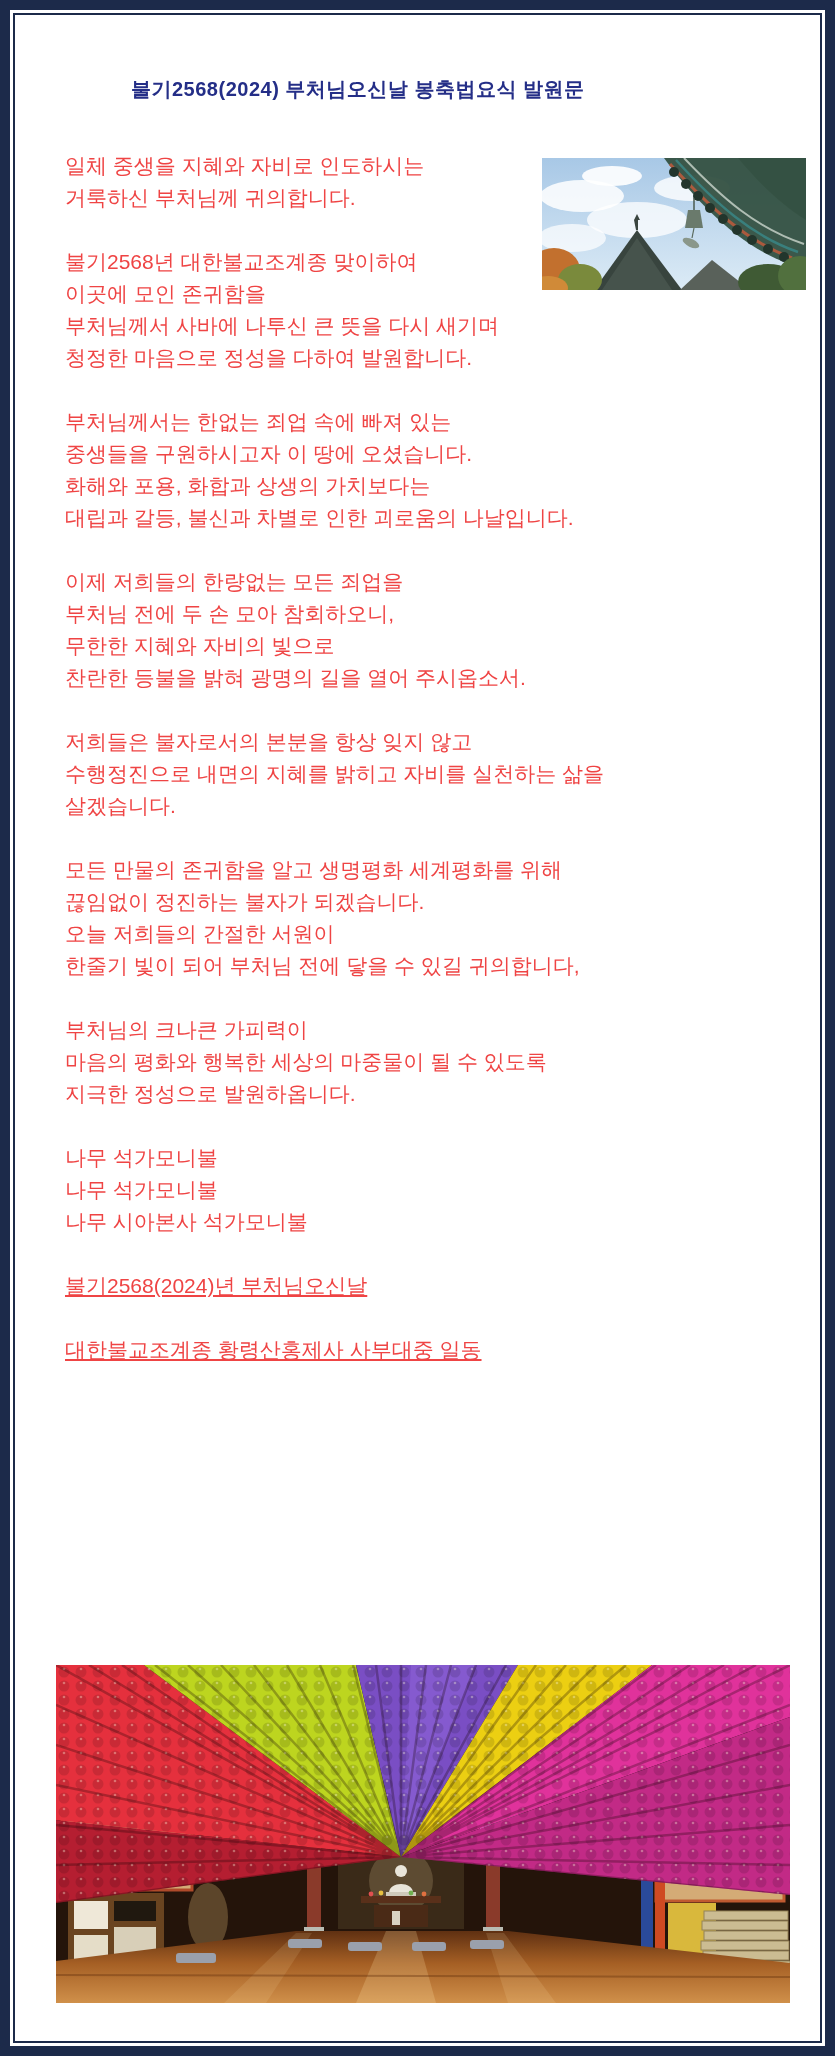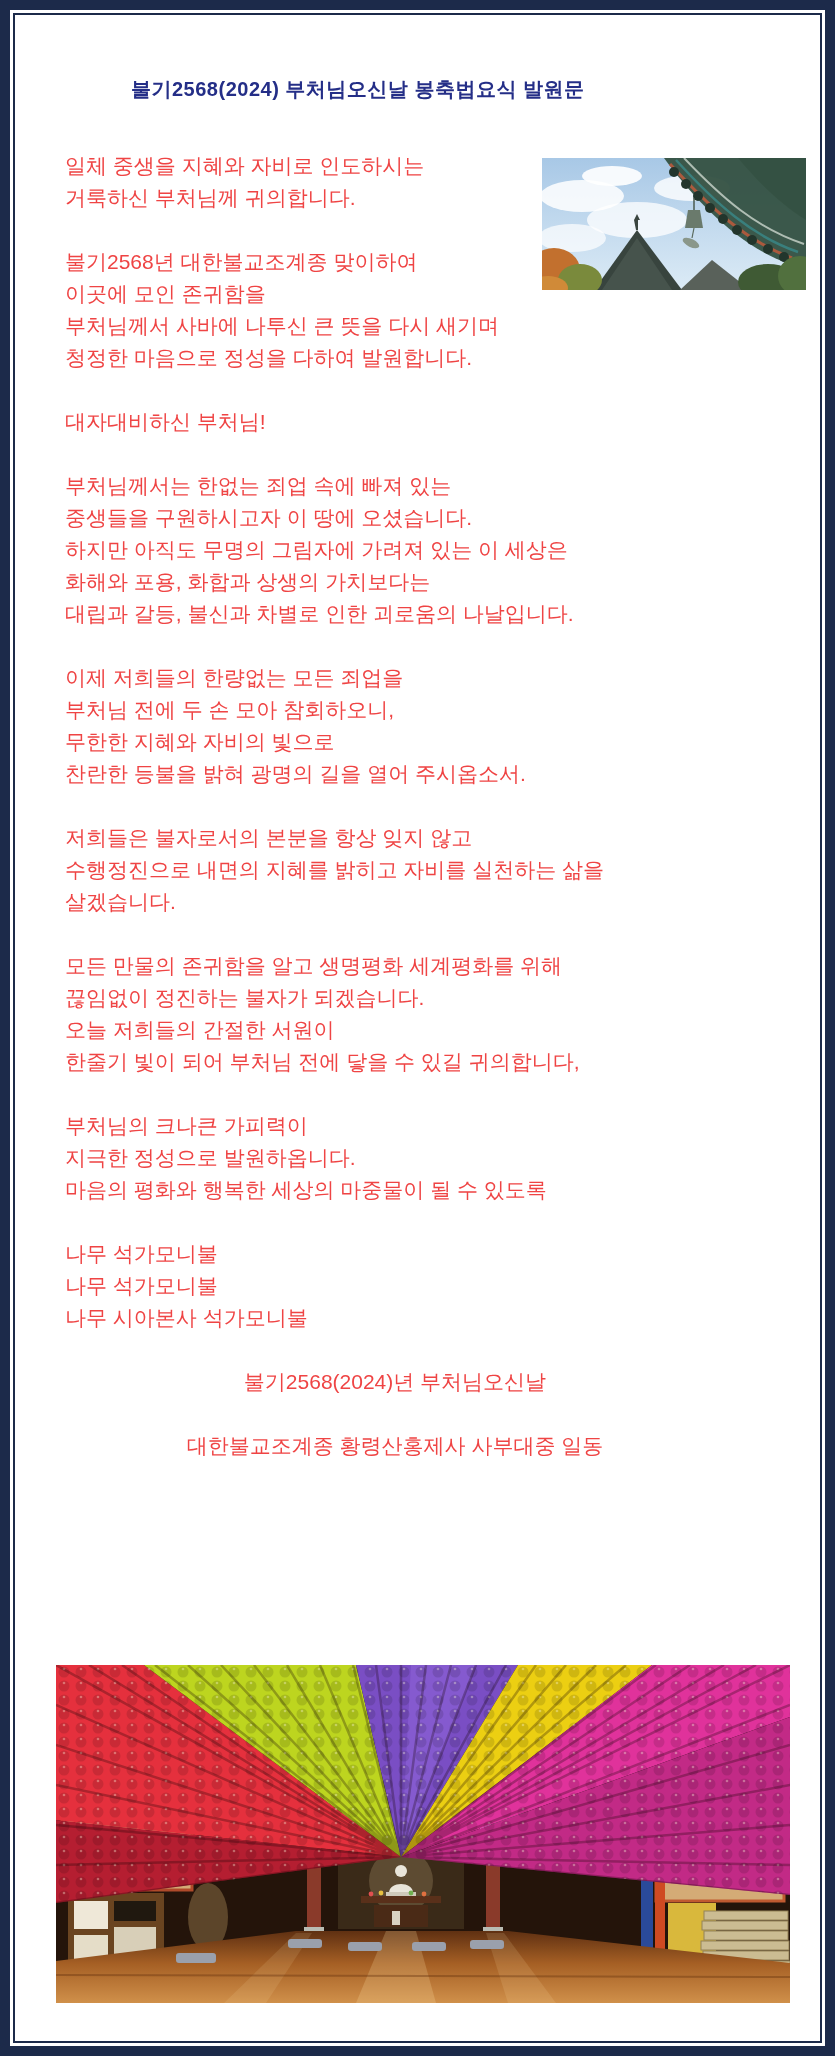--- a/index.html
+++ b/index.html
@@ -12,21 +12,21 @@
   .doc-title{
     position:absolute;top:76px;left:107px;
     font-size:20px;font-weight:bold;color:#242e87;letter-spacing:.5px;white-space:nowrap;margin-left:24px;
   }
   .textblock{
     position:absolute;top:150px;left:65px;width:660px;
     font-size:21px;line-height:32px;color:#ef4444;
   }
   .para{margin:0 0 32px 0;}
   .line{white-space:nowrap;min-height:32px;}
-  .center .line{text-align:center;}
+  .center .line{text-align:left;text-decoration:underline;}
   .photo-top{position:absolute;top:158px;left:542px;width:264px;height:132px;}
   .photo-bottom{position:absolute;top:1665px;left:56px;width:734px;height:338px;}
   svg{display:block;width:100%;height:100%;}
 </style>
 </head>
 <body>
 
 <div class="outer-border"></div>
 <div class="inner-border"></div>
 
@@ -97,26 +97,22 @@
     <div class="line">일체 중생을 지혜와 자비로 인도하시는</div>
     <div class="line">거룩하신 부처님께 귀의합니다.</div>
   </div>
   <div class="para">
     <div class="line">불기2568년 대한불교조계종 맞이하여</div>
     <div class="line">이곳에 모인 존귀함을</div>
     <div class="line">부처님께서 사바에 나투신 큰 뜻을 다시 새기며</div>
     <div class="line">청정한 마음으로 정성을 다하여 발원합니다.</div>
   </div>
   <div class="para">
-    <div class="line">대자대비하신 부처님!</div>
-  </div>
-  <div class="para">
     <div class="line">부처님께서는 한없는 죄업 속에 빠져 있는</div>
     <div class="line">중생들을 구원하시고자 이 땅에 오셨습니다.</div>
-    <div class="line">하지만 아직도 무명의 그림자에 가려져 있는 이 세상은</div>
     <div class="line">화해와 포용, 화합과 상생의 가치보다는</div>
     <div class="line">대립과 갈등, 불신과 차별로 인한 괴로움의 나날입니다.</div>
   </div>
   <div class="para">
     <div class="line">이제 저희들의 한량없는 모든 죄업을</div>
     <div class="line">부처님 전에 두 손 모아 참회하오니,</div>
     <div class="line">무한한 지혜와 자비의 빛으로</div>
     <div class="line">찬란한 등불을 밝혀 광명의 길을 열어 주시옵소서.</div>
   </div>
   <div class="para">
@@ -125,22 +121,22 @@
     <div class="line">살겠습니다.</div>
   </div>
   <div class="para">
     <div class="line">모든 만물의 존귀함을 알고 생명평화 세계평화를 위해</div>
     <div class="line">끊임없이 정진하는 불자가 되겠습니다.</div>
     <div class="line">오늘 저희들의 간절한 서원이</div>
     <div class="line">한줄기 빛이 되어 부처님 전에 닿을 수 있길 귀의합니다,</div>
   </div>
   <div class="para">
     <div class="line">부처님의 크나큰 가피력이</div>
+    <div class="line">마음의 평화와 행복한 세상의 마중물이 될 수 있도록</div>
     <div class="line">지극한 정성으로 발원하옵니다.</div>
-    <div class="line">마음의 평화와 행복한 세상의 마중물이 될 수 있도록</div>
   </div>
   <div class="para">
     <div class="line">나무 석가모니불</div>
     <div class="line">나무 석가모니불</div>
     <div class="line">나무 시아본사 석가모니불</div>
   </div>
   <div class="para center">
     <div class="line">불기2568(2024)년 부처님오신날</div>
   </div>
   <div class="para center">

